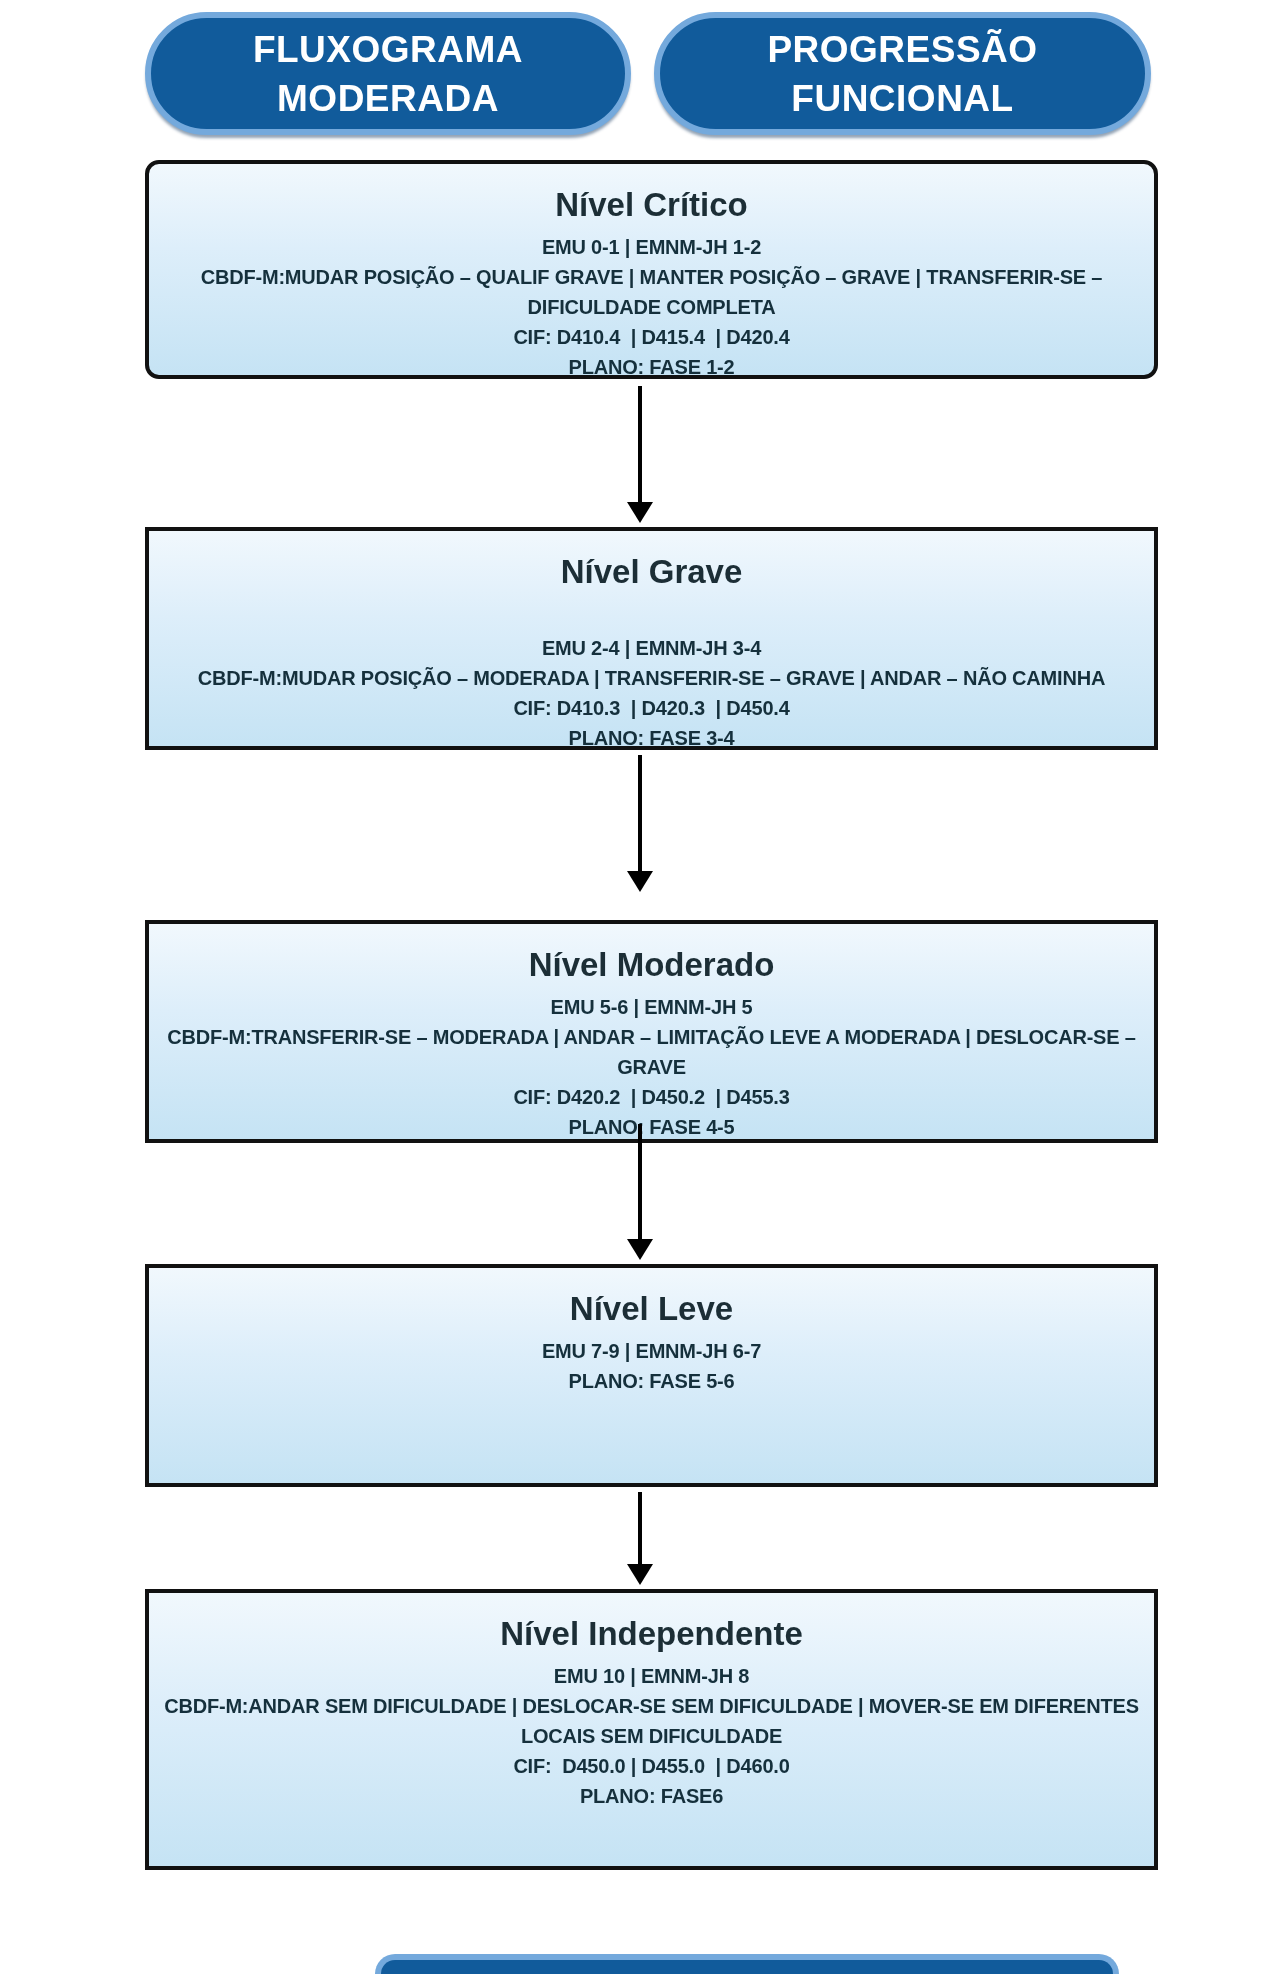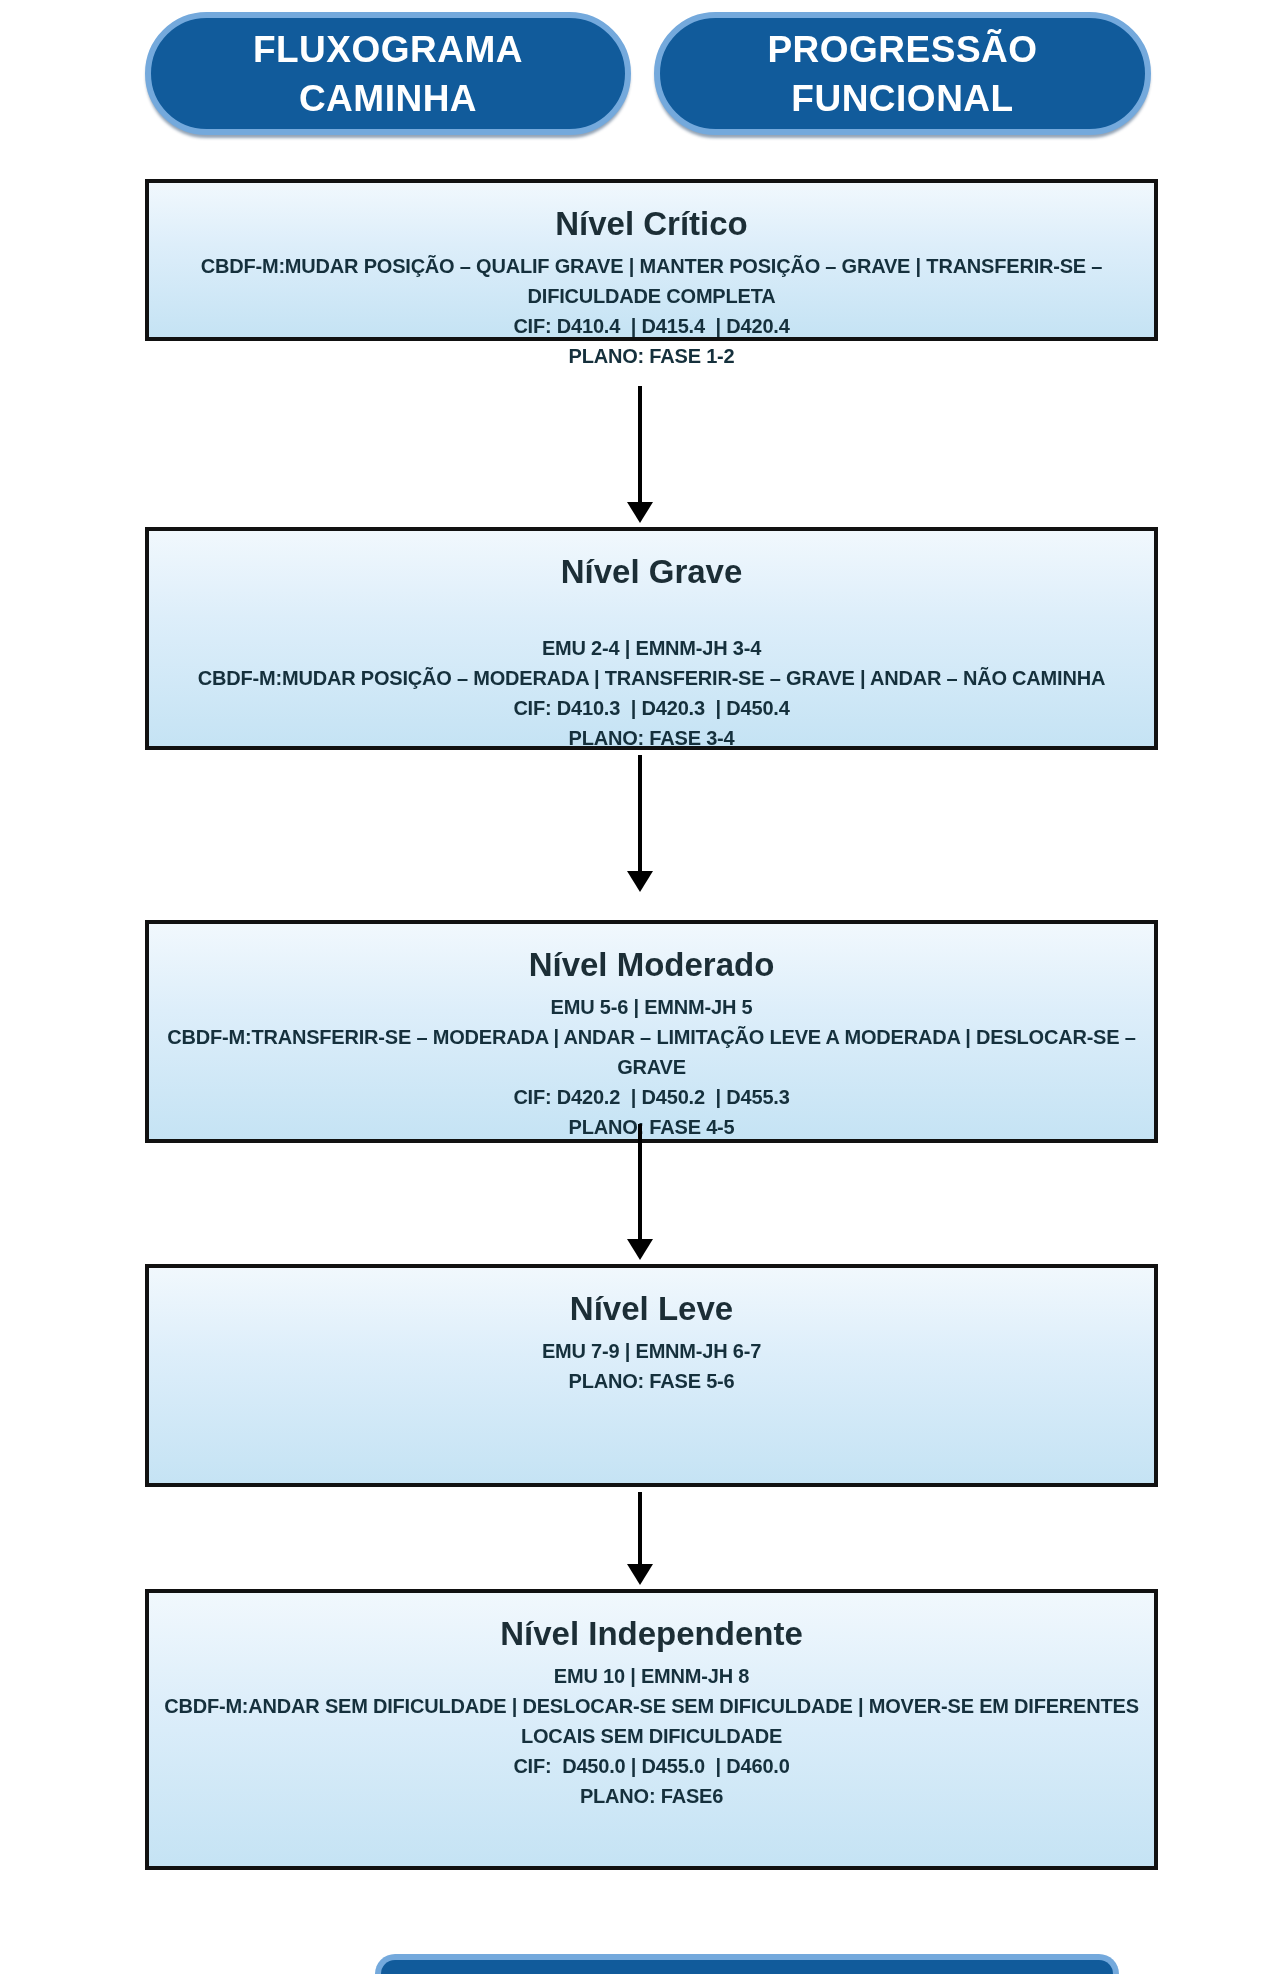--- a/index.html
+++ b/index.html
@@ -51,33 +51,34 @@
 </style>
 </head>
 <body>
 
 <div class="page">
 
   <div class="pills">
     <div class="pill pill-w1">
       <div class="pill-text">
         <div>FLUXOGRAMA</div>
-        <div>CAMINHA</div>
+        <div>MODERADA</div>
       </div>
     </div>
     <div class="pill pill-w2">
       <div class="pill-text">
         <div>PROGRESSÃO</div>
         <div>FUNCIONAL</div>
       </div>
     </div>
   </div>
 
-  <div class="box" style="top:179px; height:162px;">
+  <div class="box" style="top:160px; height:219px;border-radius:14px;">
     <div class="box-title">Nível Crítico</div>
+    <div class="box-line">EMU 0-1 | EMNM-JH 1-2</div>
     <div class="box-line">CBDF-M:MUDAR POSIÇÃO – QUALIF GRAVE | MANTER POSIÇÃO – GRAVE | TRANSFERIR-SE – DIFICULDADE COMPLETA</div>
     <div class="box-line">CIF: D410.4  | D415.4  | D420.4</div>
     <div class="box-line">PLANO: FASE 1-2</div>
   </div>
 
   <div class="arrow" style="top:386px; height:137px;">
     <div class="arrow-line"></div>
     <div class="arrow-head"></div>
   </div>
 

